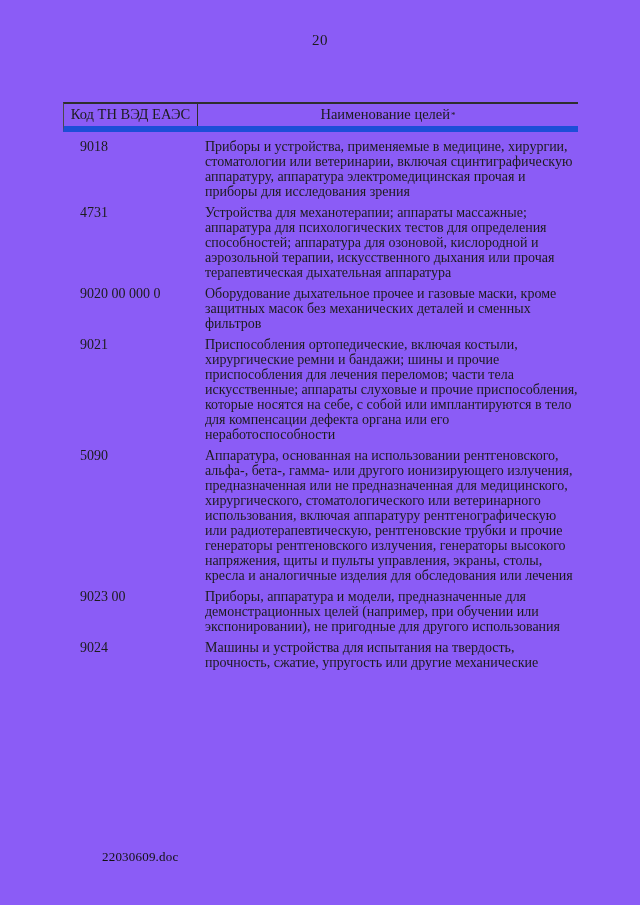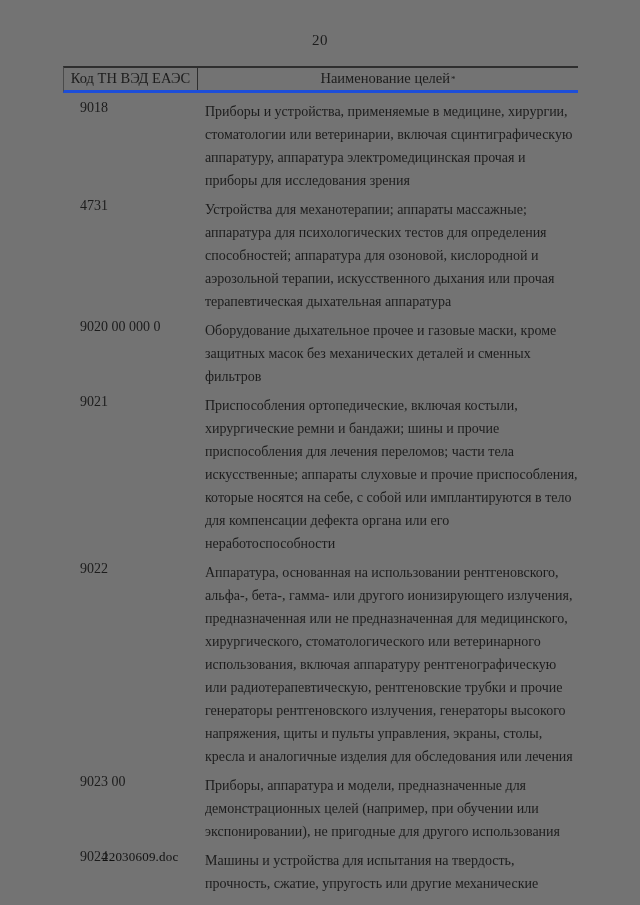--- a/index.html
+++ b/index.html
@@ -11,43 +11,44 @@
     width: 640px;
     height: 905px;
     font-family: "Liberation Serif", "DejaVu Serif", serif;
     color: #1c1c1c;
     -webkit-font-smoothing: antialiased;
   }
   .page {
     position: relative;
     width: 640px;
     height: 905px;
-    background: #737373;
+    background: #8b5cf6;
     overflow: hidden;
   }
   .page-number {
     position: absolute;
     top: 32px;
     left: 0;
     width: 640px;
     text-align: center;
     font-size: 15px;
     letter-spacing: 0.5px;
   }
   .tariff-table {
     position: absolute;
     left: 63px;
     top: 66px;
     width: 515px;
   }
   .thead {
     display: flex;
     border-top: 2.5px solid #2e2e2e;
-    border-bottom: 3px solid #1d4ed8;
+    border-bottom: 6px solid #1d4ed8;
     border-left: 1.5px solid #4a4a4a;
+    margin-top: 36px;
   }
   .th-col1 {
     width: 134px;
     box-sizing: border-box;
     border-right: 1.5px solid #2e2e2e;
     text-align: center;
     font-size: 14.5px;
     line-height: 16.5px;
     padding: 2px 5px 3px 5px;
   }
@@ -75,21 +76,21 @@
     width: 142px;
     box-sizing: border-box;
     padding-left: 17px;
     font-size: 14px;
     line-height: 15.9px;
     white-space: nowrap;
   }
   .tdesc {
     width: 373px;
     font-size: 14px;
-    line-height: 23px;
+    line-height: 15px;
     text-align: left;
   }
   .doc-footer {
     position: absolute;
     left: 102px;
     top: 849px;
     font-size: 13px;
     letter-spacing: 0.2px;
     color: #111;
   }
@@ -126,21 +127,21 @@
         <div class="tcode">9020 00 000 0</div>
         <div class="tdesc">Оборудование дыхательное прочее и газовые маски, кроме защитных масок без механических деталей и сменных фильтров</div>
       </div>
 
       <div class="trow">
         <div class="tcode">9021</div>
         <div class="tdesc">Приспособления ортопедические, включая костыли, хирургические ремни и бандажи; шины и прочие приспособления для лечения переломов; части тела искусственные; аппараты слуховые и прочие приспособления, которые носятся на себе, с собой или имплантируются в тело для компенсации дефекта органа или его неработоспособности</div>
       </div>
 
       <div class="trow">
-        <div class="tcode">9022</div>
+        <div class="tcode">5090</div>
         <div class="tdesc">Аппаратура, основанная на использовании рентгеновского, альфа-, бета-, гамма- или другого ионизирующего излучения, предназначенная или не предназначенная для медицинского, хирургического, стоматологического или ветеринарного использования, включая аппаратуру рентгенографическую или радиотерапевтическую, рентгеновские трубки и прочие генераторы рентгеновского излучения, генераторы высокого напряжения, щиты и пульты управления, экраны, столы, кресла и аналогичные изделия для обследования или лечения</div>
       </div>
 
       <div class="trow">
         <div class="tcode">9023 00</div>
         <div class="tdesc">Приборы, аппаратура и модели, предназначенные для демонстрационных целей (например, при обучении или экспонировании), не пригодные для другого использования</div>
       </div>
 
       <div class="trow">
         <div class="tcode">9024</div>

